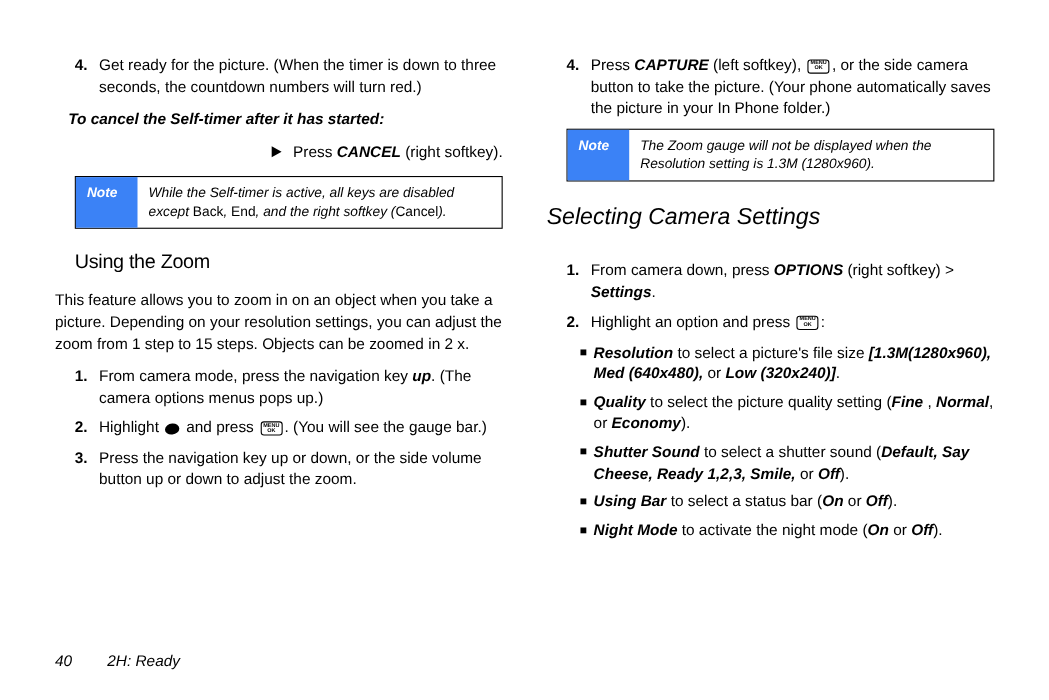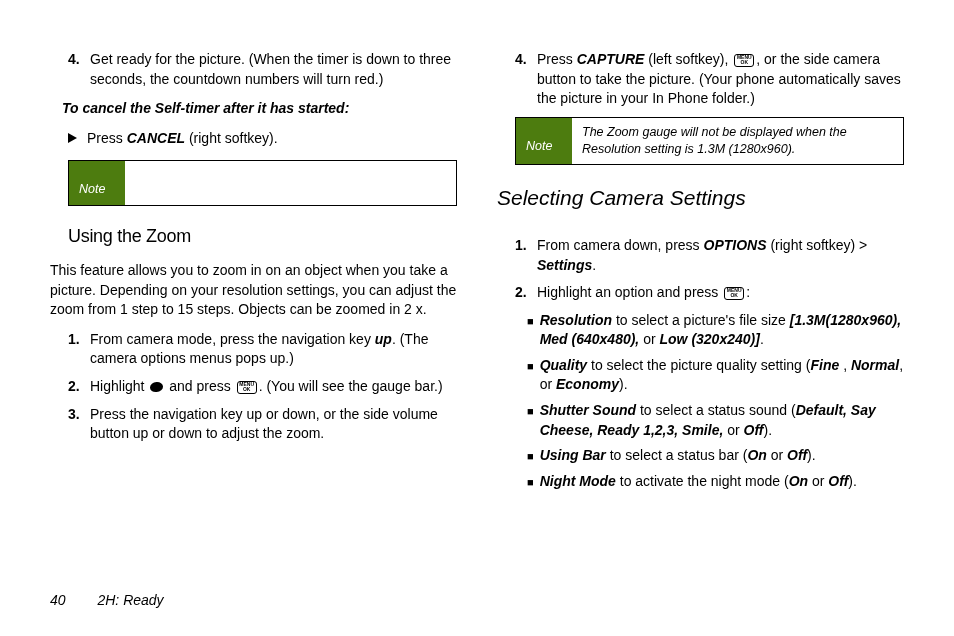--- a/index.html
+++ b/index.html
@@ -34,44 +34,45 @@
     .bold-italic { font-weight: bold; font-style: italic; }
     .cancel-heading {
       font-style: italic;
       font-weight: bold;
       margin: 10px 0 10px 12px;
       font-size: 14px;
     }
     .bullet-arrow {
       display: flex;
       margin: 0 0 12px 18px;
+      justify-content: flex-end;
     }
     .arrow-icon {
       display: inline-block;
       width: 0;
       height: 0;
       border-top: 5px solid transparent;
       border-bottom: 5px solid transparent;
       border-left: 9px solid #000;
       margin-right: 10px;
       margin-top: 4px;
       flex-shrink: 0;
     }
     .note-box {
       border: 1px solid #000;
       display: flex;
       margin: 8px 0 18px 18px;
       font-size: 12.5px;
     }
     .note-label {
-      background: #4d7c0f;
+      background: #3b82f6;
       color: #fff;
-      font-weight: normal;
-      font-style: italic;
-      padding: 20px 12px 6px 10px;
+      font-weight: bold;
+      font-style: italic;
+      padding: 6px 12px 6px 10px;
       min-width: 56px;
       display: flex;
       align-items: flex-start;
     }
     .note-text {
       padding: 6px 10px;
       font-style: italic;
       line-height: 1.35;
     }
     .subheading {
@@ -150,20 +151,23 @@
 
     <div class="bullet-arrow">
       <span class="arrow-icon"></span>
       <span>
         <span>Press </span><span class="bold-italic">CANCEL</span><span> (right softkey).</span>
       </span>
     </div>
 
     <div class="note-box">
       <div class="note-label">Note</div>
+      <div class="note-text">
+        <span>While the Self-timer is active, all keys are disabled except  </span><span style="font-style:normal">Back</span><span>, </span><span style="font-style:normal">End</span><span>, and the right softkey (</span><span style="font-style:normal">Cancel</span><span>).</span>
+      </div>
     </div>
 
     <div class="subheading">Using the Zoom</div>
     <div class="body-para">This feature allows you to zoom in on an object when you take a picture. Depending on your resolution settings, you can adjust the zoom from 1 step to 15 steps. Objects can be zoomed in 2 x.</div>
 
     <div class="ol-item ol-indent">
       <span class="ol-num">1.</span>
       <span class="ol-text">
         <span>From camera mode, press the navigation key </span><span class="bold-italic">up</span><span>. (The camera options menus pops up.)</span>
       </span>
@@ -225,21 +229,21 @@
     </div>
     <div class="sub-bullet">
       <span class="sub-bullet-mark">■</span>
       <span class="sub-bullet-text">
         <span class="bold-italic">Quality</span><span> to select the picture quality setting (</span><span class="bold-italic">Fine</span><span> , </span><span class="bold-italic">Normal</span><span>, or </span><span class="bold-italic">Economy</span><span>).</span>
       </span>
     </div>
     <div class="sub-bullet">
       <span class="sub-bullet-mark">■</span>
       <span class="sub-bullet-text">
-        <span class="bold-italic">Shutter Sound</span><span> to select a status sound (</span><span class="bold-italic">Default, Say Cheese, Ready 1,2,3, Smile,</span><span> or </span><span class="bold-italic">Off</span><span>).</span>
+        <span class="bold-italic">Shutter Sound</span><span> to select a shutter sound (</span><span class="bold-italic">Default, Say Cheese, Ready 1,2,3, Smile,</span><span> or </span><span class="bold-italic">Off</span><span>).</span>
       </span>
     </div>
     <div class="sub-bullet">
       <span class="sub-bullet-mark">■</span>
       <span class="sub-bullet-text">
         <span class="bold-italic">Using Bar</span><span> to select a status bar (</span><span class="bold-italic">On</span><span> or </span><span class="bold-italic">Off</span><span>).</span>
       </span>
     </div>
     <div class="sub-bullet">
       <span class="sub-bullet-mark">■</span>

